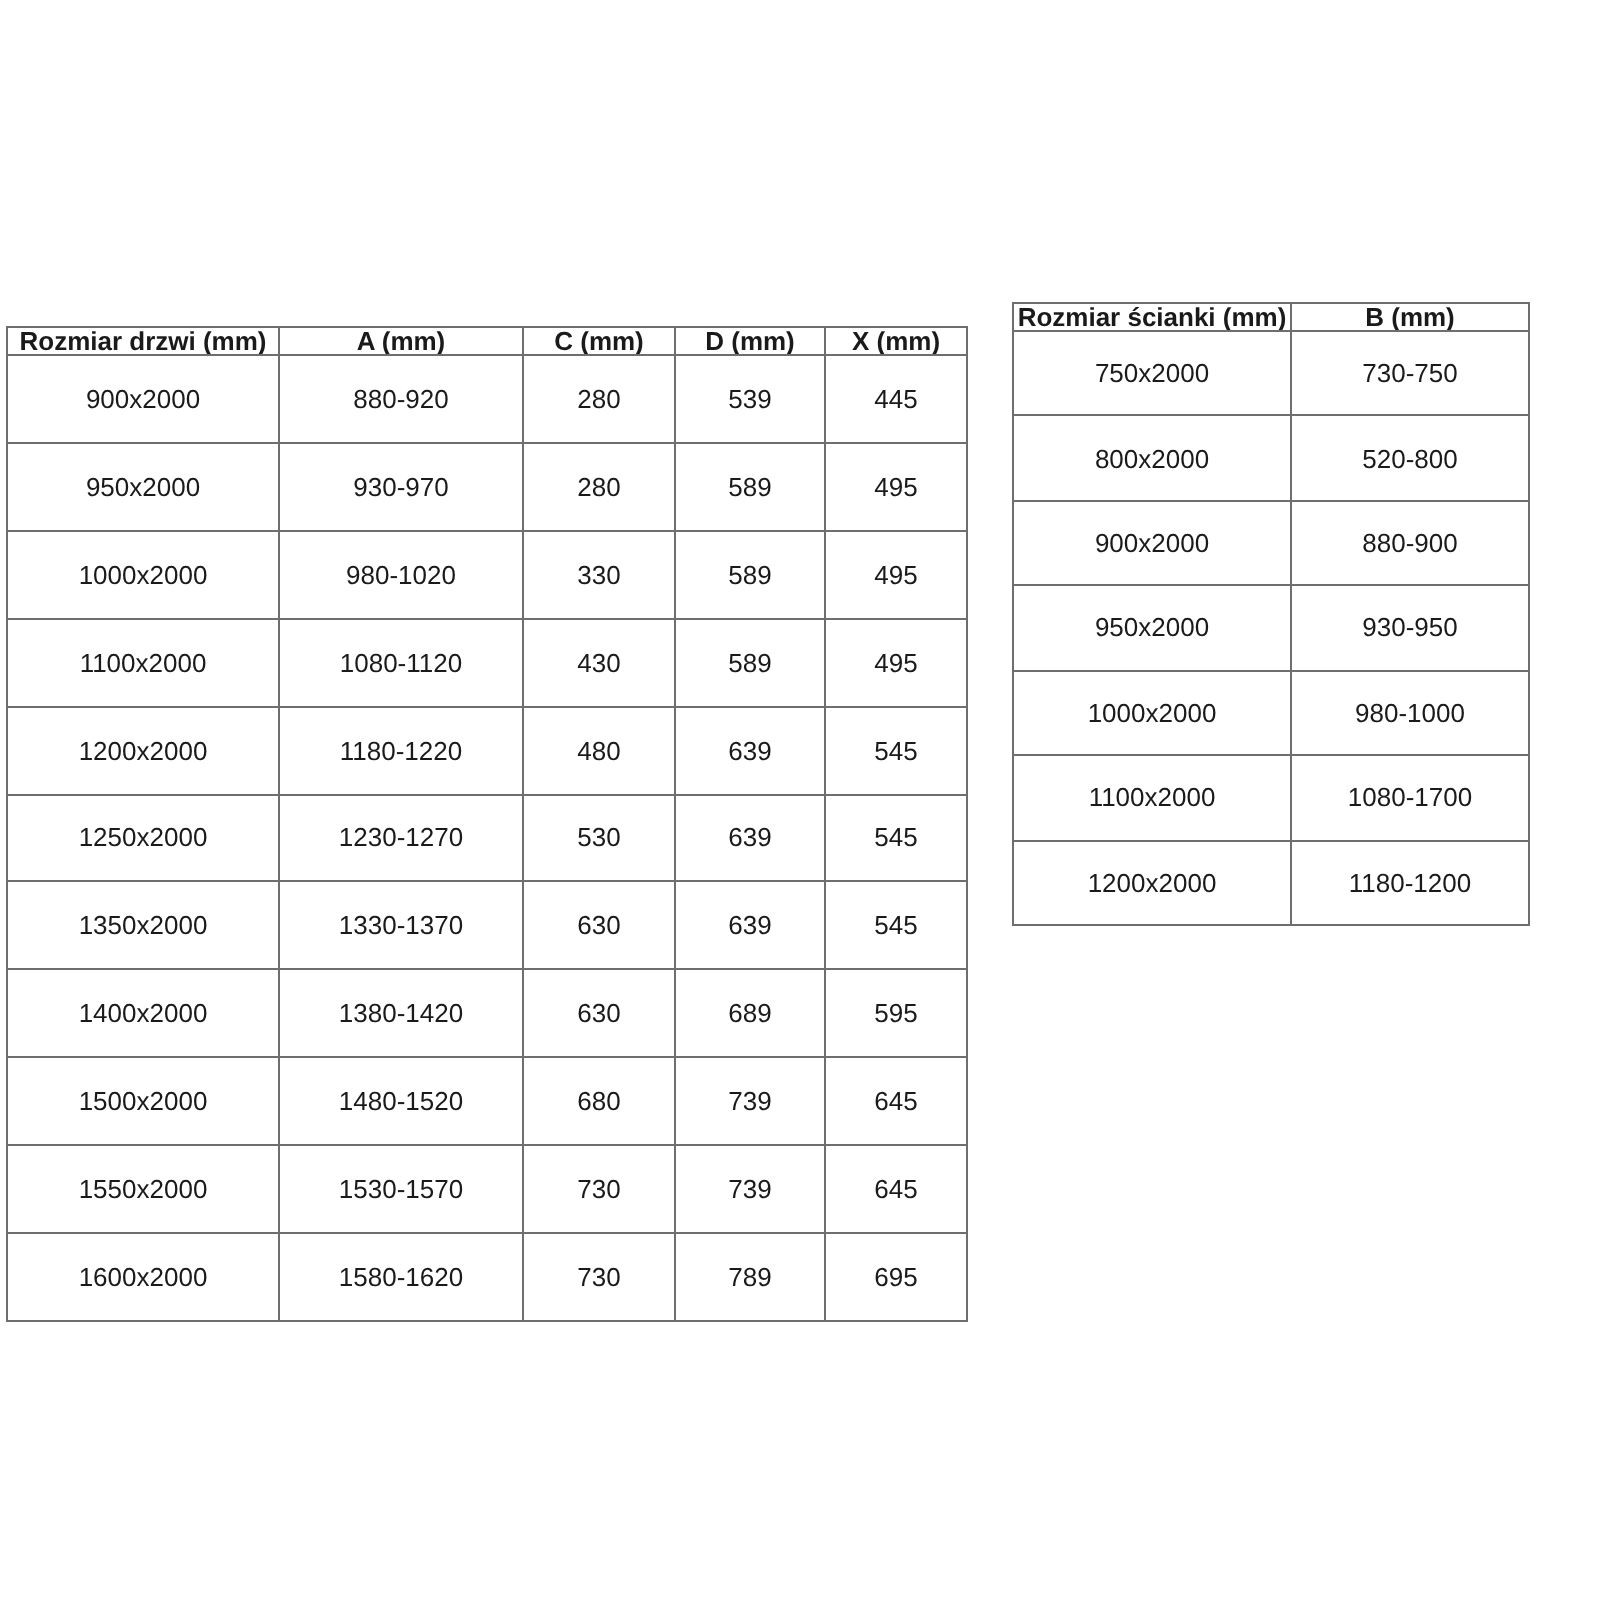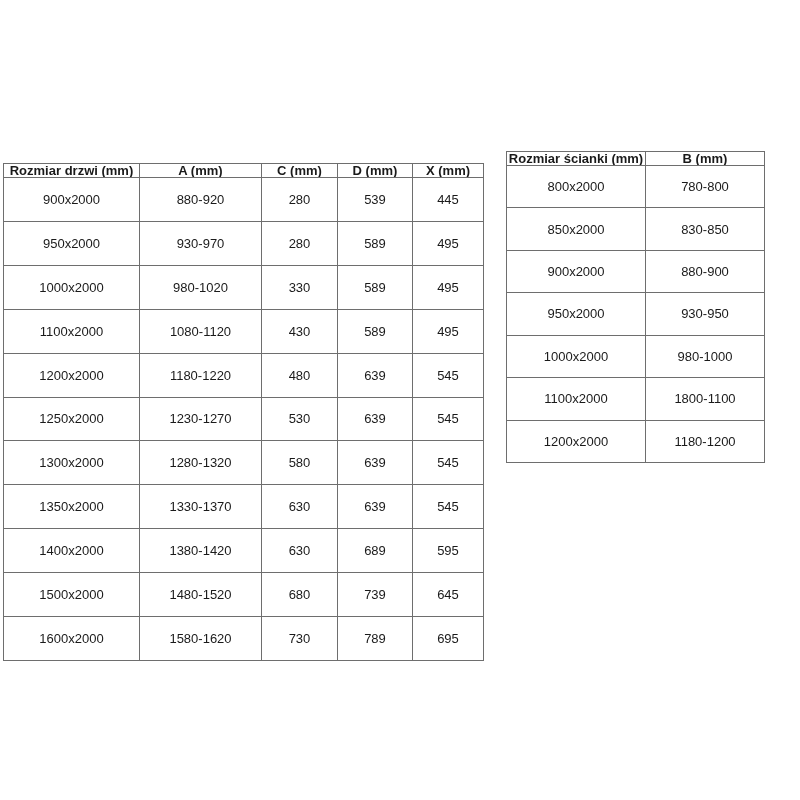--- a/index.html
+++ b/index.html
@@ -116,44 +116,44 @@
           <td>545</td>
         </tr>
         <tr>
           <td>1250x2000</td>
           <td>1230-1270</td>
           <td>530</td>
           <td>639</td>
           <td>545</td>
         </tr>
         <tr>
-          <td>1300x2000</td>
-          <td>1280-1320</td>
-          <td>580</td>
-          <td>639</td>
-          <td>545</td>
-        </tr>
-        <tr>
           <td>1350x2000</td>
           <td>1330-1370</td>
           <td>630</td>
           <td>639</td>
           <td>545</td>
         </tr>
         <tr>
           <td>1400x2000</td>
           <td>1380-1420</td>
           <td>630</td>
           <td>689</td>
           <td>595</td>
         </tr>
         <tr>
           <td>1500x2000</td>
           <td>1480-1520</td>
           <td>680</td>
+          <td>739</td>
+          <td>645</td>
+        </tr>
+        <tr>
+          <td>1550x2000</td>
+          <td>1530-1570</td>
+          <td>730</td>
           <td>739</td>
           <td>645</td>
         </tr>
         <tr>
           <td>1600x2000</td>
           <td>1580-1620</td>
           <td>730</td>
           <td>789</td>
           <td>695</td>
         </tr>
@@ -166,42 +166,42 @@
         <col class="c2">
     </colgroup>
     <thead>
         <tr>
           <th>Rozmiar ścianki (mm)</th>
           <th>B (mm)</th>
         </tr>
       </thead>
     <tbody>
         <tr>
+          <td>750x2000</td>
+          <td>730-750</td>
+        </tr>
+        <tr>
           <td>800x2000</td>
-          <td>780-800</td>
-        </tr>
-        <tr>
-          <td>850x2000</td>
-          <td>830-850</td>
+          <td>520-800</td>
         </tr>
         <tr>
           <td>900x2000</td>
           <td>880-900</td>
         </tr>
         <tr>
           <td>950x2000</td>
           <td>930-950</td>
         </tr>
         <tr>
           <td>1000x2000</td>
           <td>980-1000</td>
         </tr>
         <tr>
           <td>1100x2000</td>
-          <td>1800-1100</td>
+          <td>1080-1700</td>
         </tr>
         <tr>
           <td>1200x2000</td>
           <td>1180-1200</td>
         </tr>
       </tbody>
   </table>
 
 </div>
 

